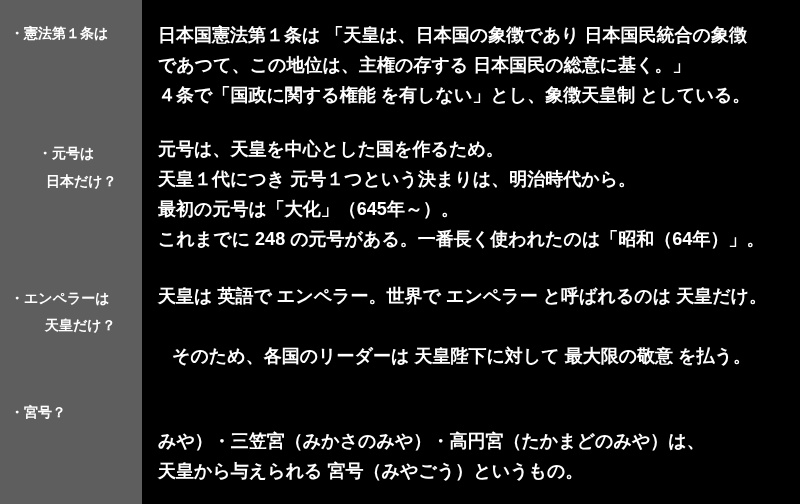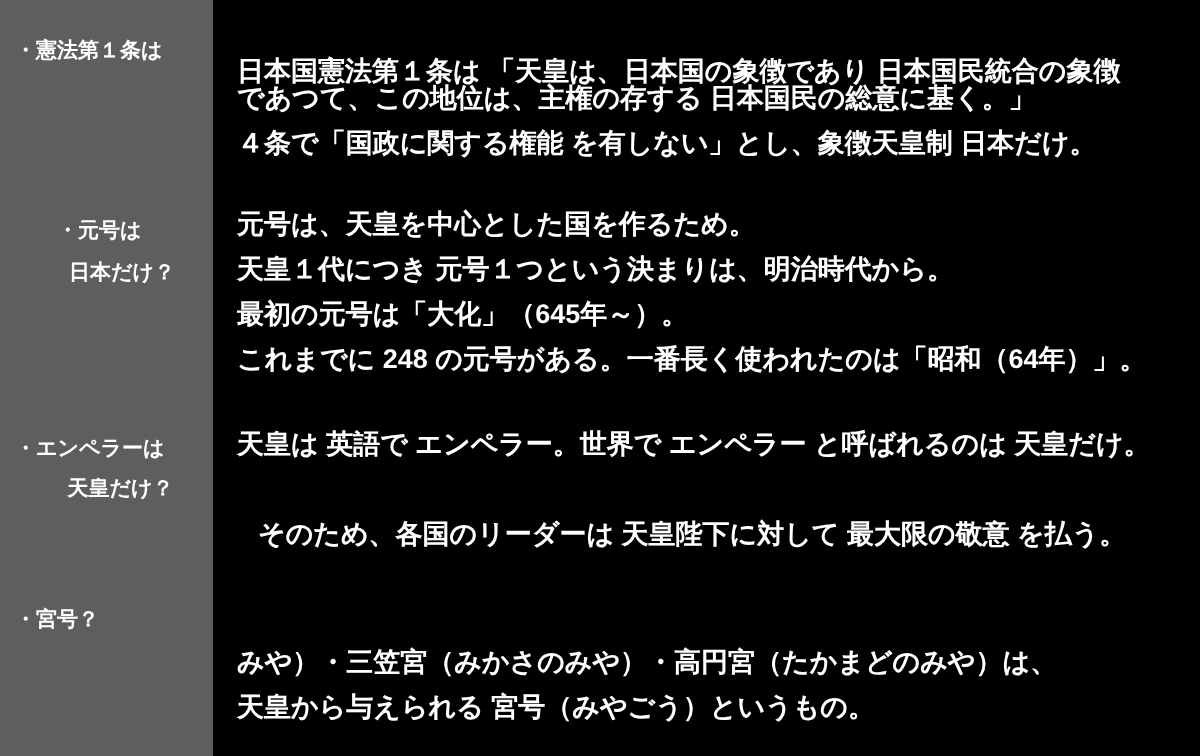--- a/index.html
+++ b/index.html
@@ -37,23 +37,23 @@
   }
 </style>
 </head>
 <body>
 
 <div class="stage">
 
   <div class="sidebar"></div>
 
   <div class="line label-line" style="left:10px; top:26px;">・憲法第１条は</div>
-  <div class="line" style="left:158px; top:38px;">日本国憲法第１条は 「天皇は、日本国の象徴であり 日本国民統合の象徴</div>
+  <div class="line" style="left:158px; top:26px;">日本国憲法第１条は 「天皇は、日本国の象徴であり 日本国民統合の象徴</div>
   <div class="line" style="left:158px; top:56px;">であつて、この地位は、主権の存する 日本国民の総意に基く。」</div>
-  <div class="line" style="left:158px; top:86px;">４条で「国政に関する権能 を有しない」とし、象徴天皇制 日本だけ。</div>
+  <div class="line" style="left:158px; top:86px;">４条で「国政に関する権能 を有しない」とし、象徴天皇制 としている。</div>
 
   <div class="line label-line" style="left:10px; top:146px;margin-left:28px;">・元号は</div>
   <div class="line label-line" style="left:46px; top:174px;">日本だけ？</div>
   <div class="line" style="left:158px; top:140px;">元号は、天皇を中心とした国を作るため。</div>
   <div class="line" style="left:158px; top:170px;">天皇１代につき 元号１つという決まりは、明治時代から。</div>
   <div class="line" style="left:158px; top:200px;">最初の元号は「大化」（645年～）。</div>
   <div class="line" style="left:158px; top:230px;">これまでに 248 の元号がある。一番長く使われたのは「昭和（64年）」。</div>
 
   <div class="line label-line" style="left:10px; top:291px;">・エンペラーは</div>
   <div class="line label-line" style="left:45px; top:318px;">天皇だけ？</div>

